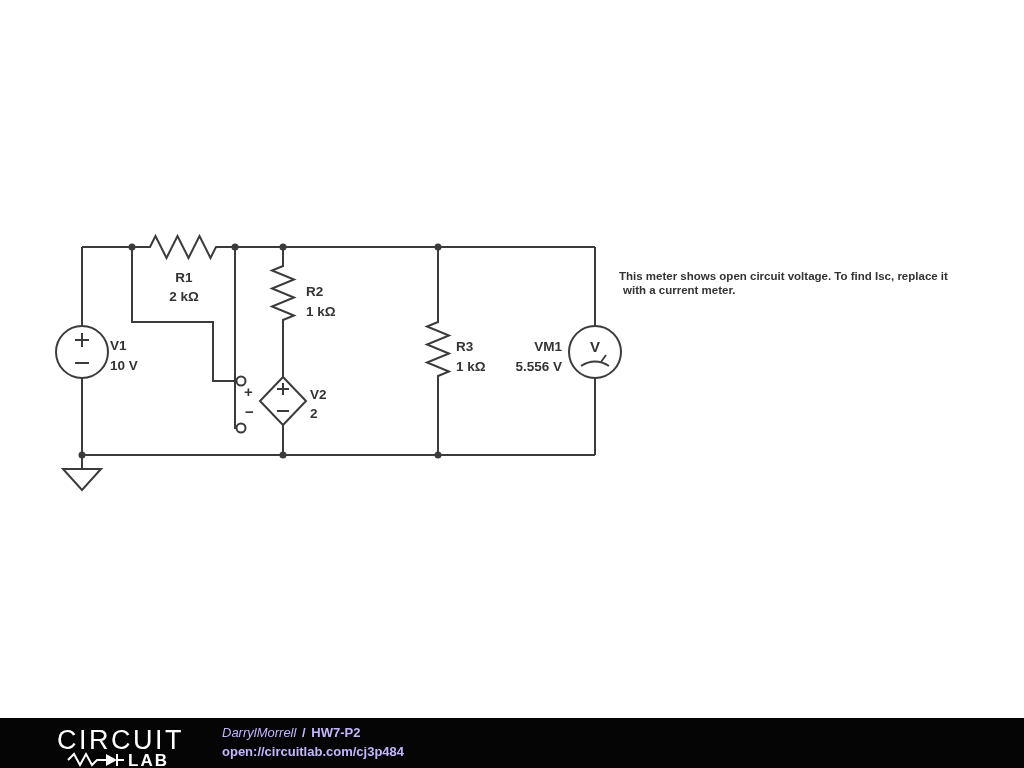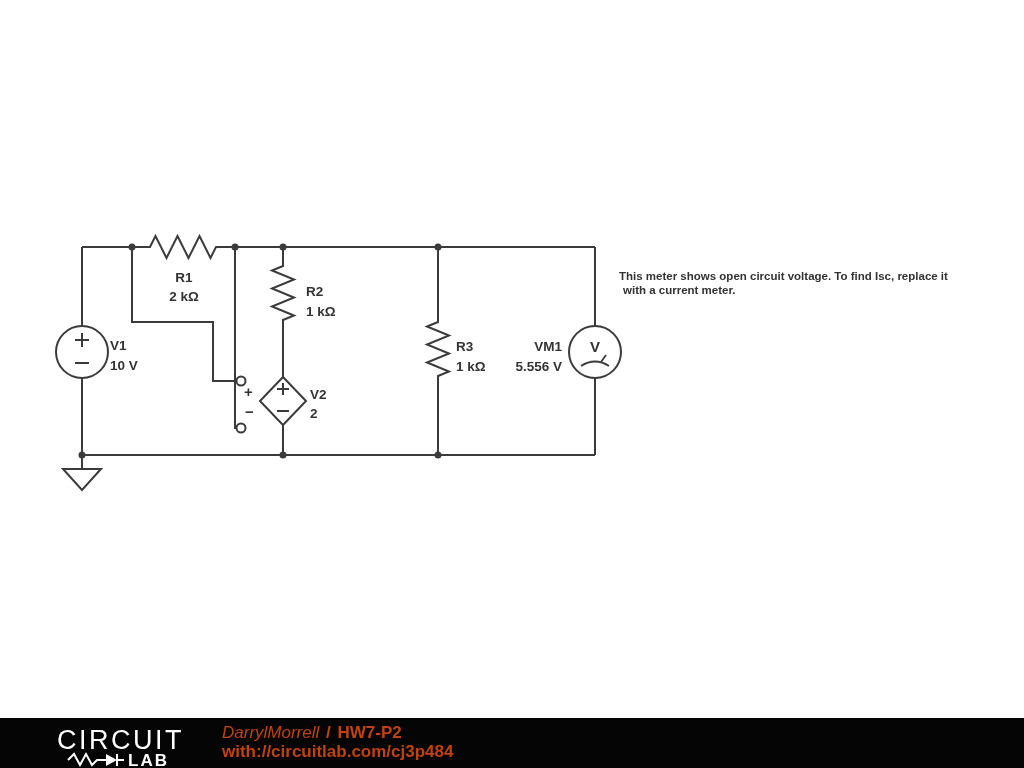--- a/index.html
+++ b/index.html
@@ -2,21 +2,21 @@
 <html><head>
 <meta charset="utf-8">
 <style>
   html,body{margin:0;padding:0;background:#fff;}
   body{width:1024px;height:768px;overflow:hidden;font-family:"Liberation Sans",sans-serif;position:relative;}
   .schematic-wrap{position:absolute;top:0;left:0;width:1024px;height:718px;background:#ffffff;}
   svg text{font-family:"Liberation Sans",sans-serif;}
   .footer{position:absolute;left:0;top:718px;width:1024px;height:50px;background:#050505;color:#fff;}
   .footer-inner{position:relative;width:100%;height:100%;}
   .logo{position:absolute;left:0;top:0;width:210px;height:50px;cursor:pointer;padding-left:20px;}
-  .meta{position:absolute;left:222px;top:5px;line-height:19px;font-size:17px;color:#c2410c;white-space:nowrap;}
+  .meta{position:absolute;left:222px;top:5px;line-height:19px;font-size:13px;color:#c4b5fd;white-space:nowrap;}
   .meta .author{font-style:italic;font-weight:normal;}
   .meta .sep{font-weight:bold;padding:0 2px;}
   .meta .title{font-weight:bold;}
   .meta .url{font-weight:bold;}
 </style>
 </head>
 <body>
 
 <div class="schematic-wrap">
 <svg width="1024" height="718" viewBox="0 0 1024 718">
@@ -134,17 +134,17 @@
         <text x="108" y="48" font-size="17" font-weight="bold" letter-spacing="2" fill="#ffffff">LAB</text>
       </svg>
     </div>
     <div class="meta">
       <div>
         <span class="author">DarrylMorrell</span>
         <span class="sep">/</span>
         <span class="title">HW7-P2</span>
       </div>
       <div>
-        <span class="url">with://circuitlab.com/cj3p484</span>
+        <span class="url">open://circuitlab.com/cj3p484</span>
       </div>
     </div>
   </div>
 </div>
 
 </body></html>

